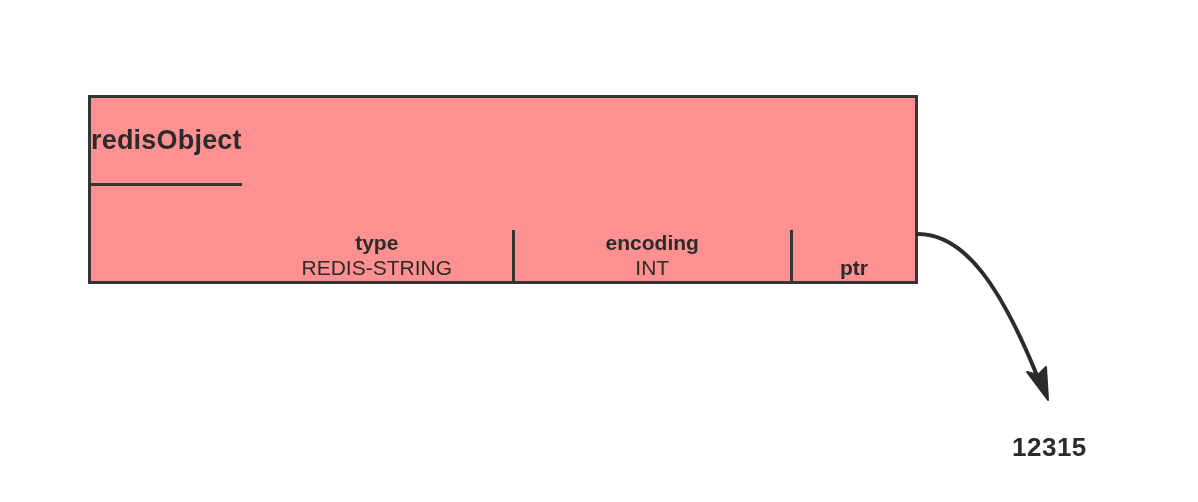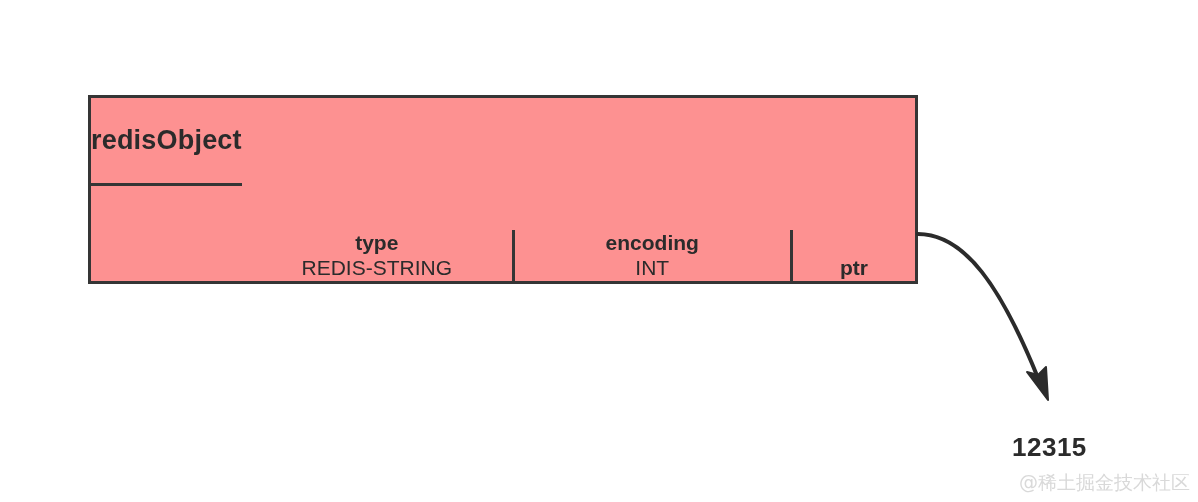--- a/index.html
+++ b/index.html
@@ -145,15 +145,14 @@
     </div>
   </div>
 
   <svg class="pointer-arrow" viewBox="0 0 165 195">
     <path d="M 13 19 C 60 19, 96 72, 133 163" fill="none" stroke="#2b2b2b" stroke-width="4" stroke-linecap="round"></path>
     <path d="M 143 185 L 122 157 L 133 160 L 141 152 Z" fill="#2b2b2b" stroke="#2b2b2b" stroke-width="2" stroke-linejoin="round"></path>
   </svg>
 
   <div class="pointer-target-value">12315</div>
 
-  <div class="watermark">@稀土掘金技术社区</div>
 
 </div>
 
 </body></html>

